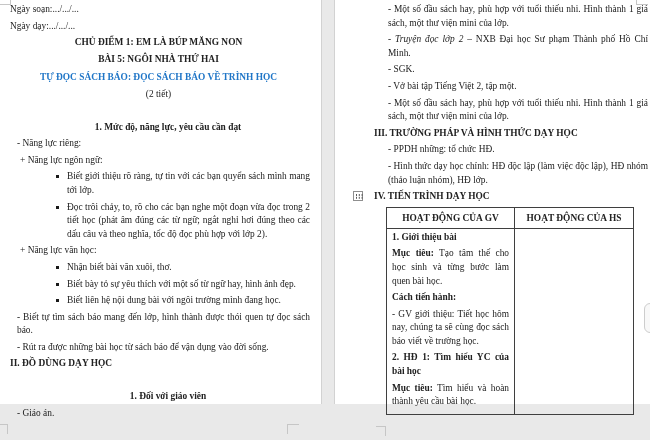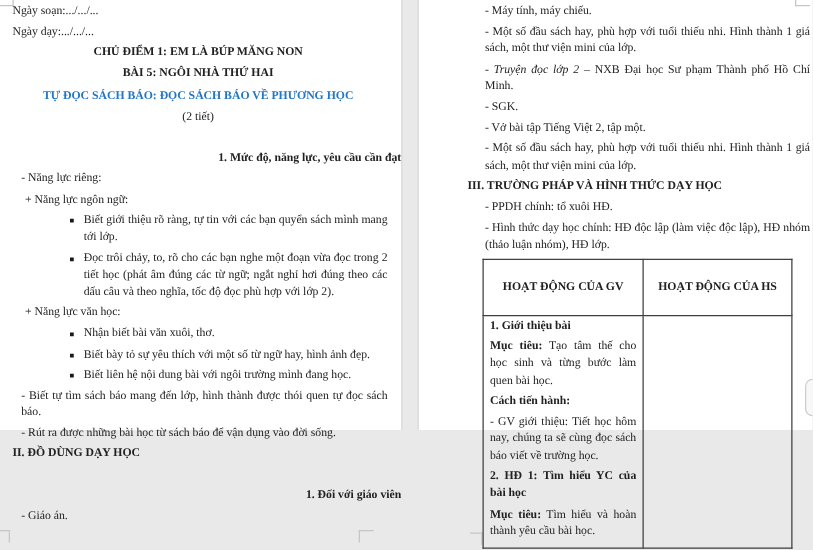--- a/index.html
+++ b/index.html
@@ -1,44 +1,44 @@
 <!DOCTYPE html>
 <html><head>
 <meta charset="utf-8">
 <style>
   html,body{margin:0;padding:0;}
   body{width:650px;height:440px;overflow:hidden;background:#e9e9e9;}
   .screen{position:relative;width:650px;height:440px;font-family:"Liberation Serif",serif;color:#212121;}
-  .page{position:absolute;top:0;height:344px;background:#fff;}
+  .page{position:absolute;top:0;height:404px;background:#fff;}
   .page1{left:0;width:321px;border-right:1px solid #d2d2d2;}
   .page2{left:334px;width:316px;border-left:1px solid #d2d2d2;}
   .content{position:absolute;left:0;top:3px;right:0;}
   p{margin:0 0 3px;font-size:9.4px;line-height:13.6px;text-align:justify;}
   .b{font-weight:bold;}
   .c{text-align:center;margin-left:4px;margin-right:8px;}
   .blue{color:#2076C7;}
   .sp{margin-top:5px;}
   
   .i0{margin-left:10px;text-align:left;}
-  .i1{margin-left:15px;text-align:right;margin-top:19px;}
+  .i1{margin-left:15px;text-align:center;margin-top:19px;}
   .i2{margin-left:17px;margin-right:11px;}
   .i3{margin-left:20px;text-align:left;}
   .bullet{margin-left:67px;margin-right:11px;position:relative;}
   .bullet::before{content:"";position:absolute;left:-11px;top:5px;width:3px;height:3px;background:#1a1a1a;}
   
   .q0{margin-left:39px;text-align:left;}
   .q1{margin-left:50px;text-align:left;}
   .q2{margin-left:53px;margin-right:3px;}
   .iv-row{position:relative;}
   .table-handle{position:absolute;left:18px;top:1px;width:10px;height:10px;border:1px solid #8f8f8f;background:#fff;box-sizing:border-box;}
   .table-handle::before{content:"";position:absolute;left:1.5px;top:2px;width:1.5px;height:1.5px;background:#5a5a5a;
     box-shadow:2.8px 0 #5a5a5a,5.6px 0 #5a5a5a,0 2.8px #5a5a5a,2.8px 2.8px #5a5a5a,5.6px 2.8px #5a5a5a;}
   .doc-table{border-collapse:collapse;margin:2px 0 0 51px;width:247px;table-layout:fixed;}
   .doc-table th,.doc-table td{border:1px solid #3f3f3f;vertical-align:top;}
-  .doc-table th{font-size:9.4px;line-height:12px;padding:16px 2px;text-align:center;}
+  .doc-table th{font-size:9.4px;line-height:12px;padding:4px 2px;text-align:center;}
   .doc-table td{height:174px;padding:2px 5px;}
   .doc-table td p{margin:0 0 3px;}
   .crop{position:absolute;border:0 solid #c6c6c6;box-sizing:border-box;}
   .crop-p1-tl{left:0;top:0;width:11px;height:5px;border-right-width:1px;border-bottom-width:1px;}
   .crop-p1-bl{left:-2px;top:424px;width:10px;height:10px;border-top-width:1px;border-right-width:1px;}
   .crop-p1-br{left:287px;top:424px;width:12px;height:10px;border-top-width:1px;border-left-width:1px;}
   .crop-p2-tr{left:301px;top:0;width:12px;height:5px;border-bottom-width:1px;border-left-width:1px;}
   .crop-p2-bl{left:41px;top:426px;width:10px;height:10px;border-top-width:1px;border-right-width:1px;}
   .scroll-thumb{position:absolute;left:644px;top:303px;width:12px;height:28px;border:1px solid #cdcdcd;border-radius:6px;background:#f8f8f8;}
 </style>
@@ -49,21 +49,21 @@
 
   <div class="page page1">
     <div class="crop crop-p1-tl"></div>
     <div class="crop crop-p1-bl"></div>
     <div class="crop crop-p1-br"></div>
     <div class="content">
       <p class="i0">Ngày soạn:.../.../...</p>
       <p class="i0">Ngày dạy:.../.../...</p>
       <p class="c b">CHỦ ĐIỂM 1: EM LÀ BÚP MĂNG NON</p>
       <p class="c b">BÀI 5: NGÔI NHÀ THỨ HAI</p>
-      <p class="c b blue sp">TỰ ĐỌC SÁCH BÁO: ĐỌC SÁCH BÁO VỀ PHƯƠNG HỌC</p>
+      <p class="c b blue sp">TỰ ĐỌC SÁCH BÁO: ĐỌC SÁCH BÁO VỀ TRÌNH HỌC</p>
       <p class="c">(2 tiết)</p>
       <p class="i1 b">1. Mức độ, năng lực, yêu cầu cần đạt</p>
       <p class="i2">- Năng lực riêng:</p>
       <p class="i3">+ Năng lực ngôn ngữ:</p>
       <p class="bullet">Biết giới thiệu rõ ràng, tự tin với các bạn quyển sách mình mang tới lớp.</p>
       <p class="bullet">Đọc trôi chảy, to, rõ cho các bạn nghe một đoạn vừa đọc trong 2 tiết học (phát âm đúng các từ ngữ; ngắt nghỉ hơi đúng theo các dấu câu và theo nghĩa, tốc độ đọc phù hợp với lớp 2).</p>
       <p class="i3">+ Năng lực văn học:</p>
       <p class="bullet">Nhận biết bài văn xuôi, thơ.</p>
       <p class="bullet">Biết bày tỏ sự yêu thích với một số từ ngữ hay, hình ảnh đẹp.</p>
       <p class="bullet">Biết liên hệ nội dung bài với ngôi trường mình đang học.</p>
@@ -72,29 +72,32 @@
       <p class="i0 b">II. ĐỒ DÙNG DẠY HỌC</p>
       <p class="i1 b">1. Đối với giáo viên</p>
       <p class="i2">- Giáo án.</p>
     </div>
   </div>
 
   <div class="page page2">
     <div class="crop crop-p2-tr"></div>
     <div class="crop crop-p2-bl"></div>
     <div class="content">
-      <p class="q2">- Máy tính, máy chiếu.</p>
       <p class="q2">- Một số đầu sách hay, phù hợp với tuổi thiếu nhi. Hình thành 1 giá sách, một thư viện mini của lớp.</p>
       <p class="q2"><i>- Truyện đọc lớp 2</i><span> – NXB Đại học Sư phạm Thành phố Hồ Chí Minh.</span></p>
       <p class="q2">- SGK.</p>
       <p class="q2">- Vở bài tập Tiếng Việt 2, tập một.</p>
       <p class="q2">- Một số đầu sách hay, phù hợp với tuổi thiếu nhi. Hình thành 1 giá sách, một thư viện mini của lớp.</p>
       <p class="q0 b">III. TRƯỜNG PHÁP VÀ HÌNH THỨC DẠY HỌC</p>
-      <p class="q2">- PPDH chính: tổ xuôi HĐ.</p>
+      <p class="q2">- PPDH những: tổ chức HĐ.</p>
       <p class="q2">- Hình thức dạy học chính: HĐ độc lập (làm việc độc lập), HĐ nhóm (thảo luận nhóm), HĐ lớp.</p>
+      <div class="iv-row">
+        <span class="table-handle"></span>
+        <p class="q0 b">IV. TIẾN TRÌNH DẠY HỌC</p>
+      </div>
       <table class="doc-table">
         <colgroup>
             <col style="width:128px">
             <col style="width:119px">
           </colgroup>
         <tbody>
             <tr>
           <th>HOẠT ĐỘNG CỦA GV</th>
           <th>HOẠT ĐỘNG CỦA HS</th>
         </tr>

